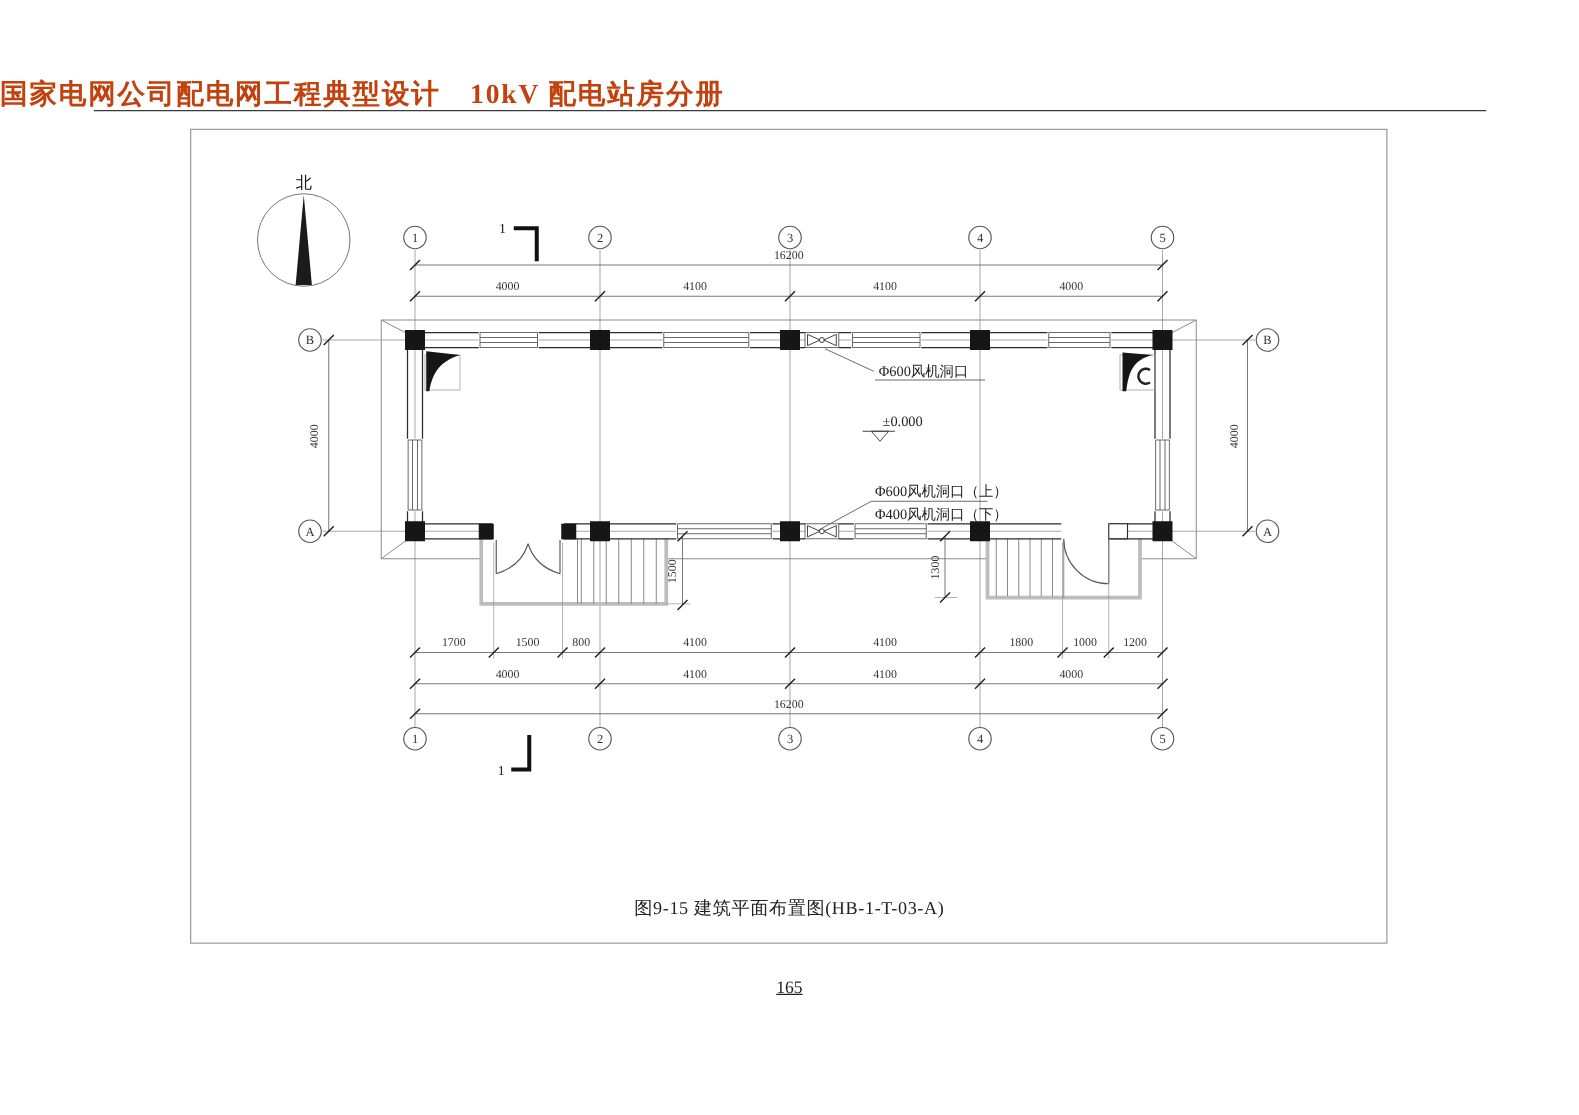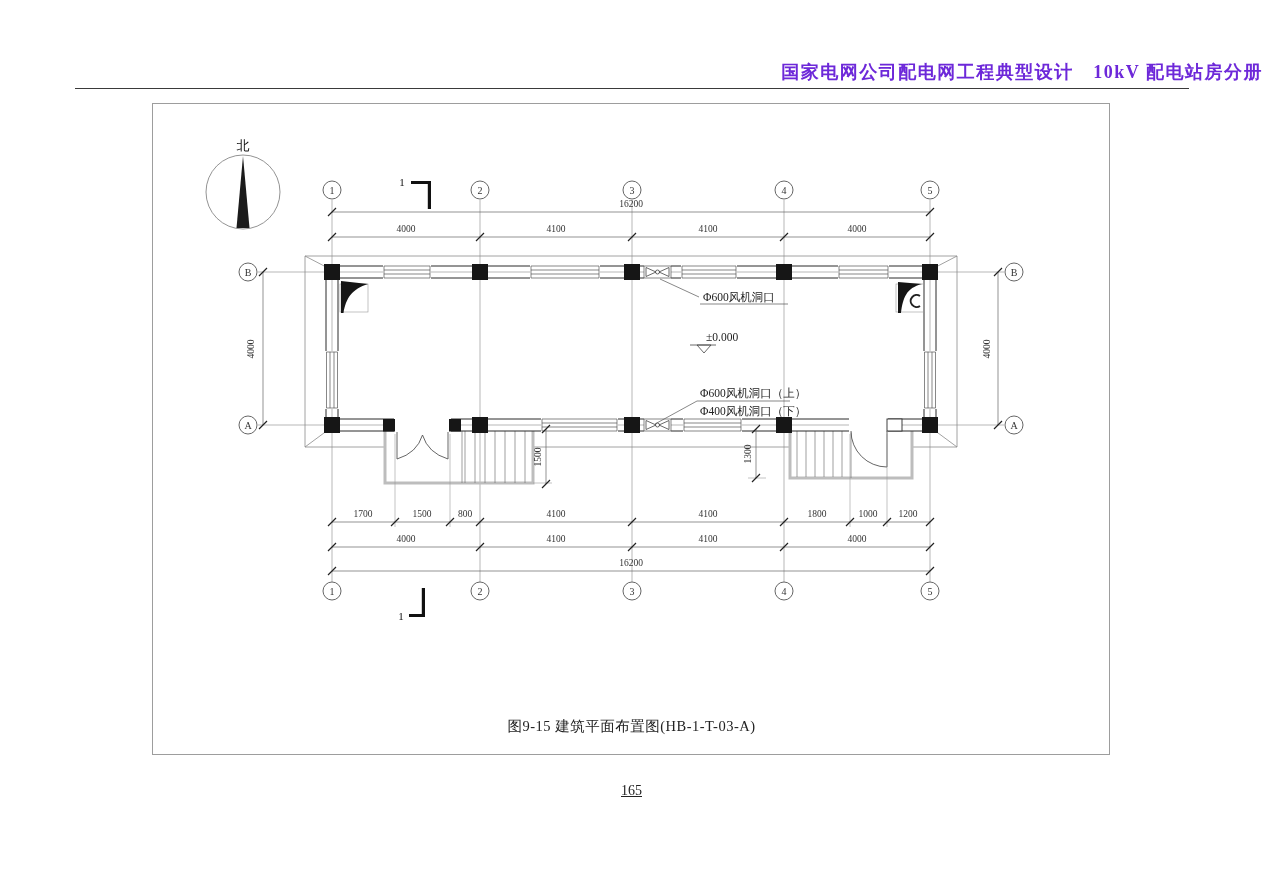--- a/index.html
+++ b/index.html
@@ -1,17 +1,17 @@
 <!DOCTYPE html>
 <html><head>
 <meta charset="utf-8">
 <style>
   html,body{margin:0;padding:0;background:#fff;}
   body{width:1263px;height:892px;position:relative;font-family:"Liberation Serif","DejaVu Serif",serif;color:#1a1a1a;overflow:hidden;}
-  .header-title{position:absolute;top:60px;left:0;width:100%;text-align:right;font-size:18px;font-weight:bold;letter-spacing:1.5px;color:#6d28d9;}
+  .header-title{position:absolute;top:60px;left:0;width:100%;text-align:left;font-size:22px;font-weight:bold;letter-spacing:1.5px;color:#c2410c;}
   .header-rule{position:absolute;top:88px;left:75px;width:1114px;border-top:1.6px solid #3a3a3a;height:0;}
   .frame{position:absolute;left:152px;top:103px;width:956px;height:650px;border:1px solid #9d9d9d;background:#fff;}
   .caption{position:absolute;top:717px;left:0;width:100%;text-align:center;font-size:14.5px;color:#222;letter-spacing:0.5px;}
   .pagenum{position:absolute;top:783px;left:0;width:100%;text-align:center;font-size:14px;color:#222;text-decoration:underline;}
   svg.plan{position:absolute;left:0;top:0;}
   svg text{font-family:"Liberation Serif","DejaVu Serif",serif;}
   .t-dim{font-size:9.5px;fill:#333;}
   .t-cn{font-size:11.5px;fill:#222;}
   .t-bub{font-size:10px;fill:#333;}
   .t-sec{font-size:11px;fill:#111;}

